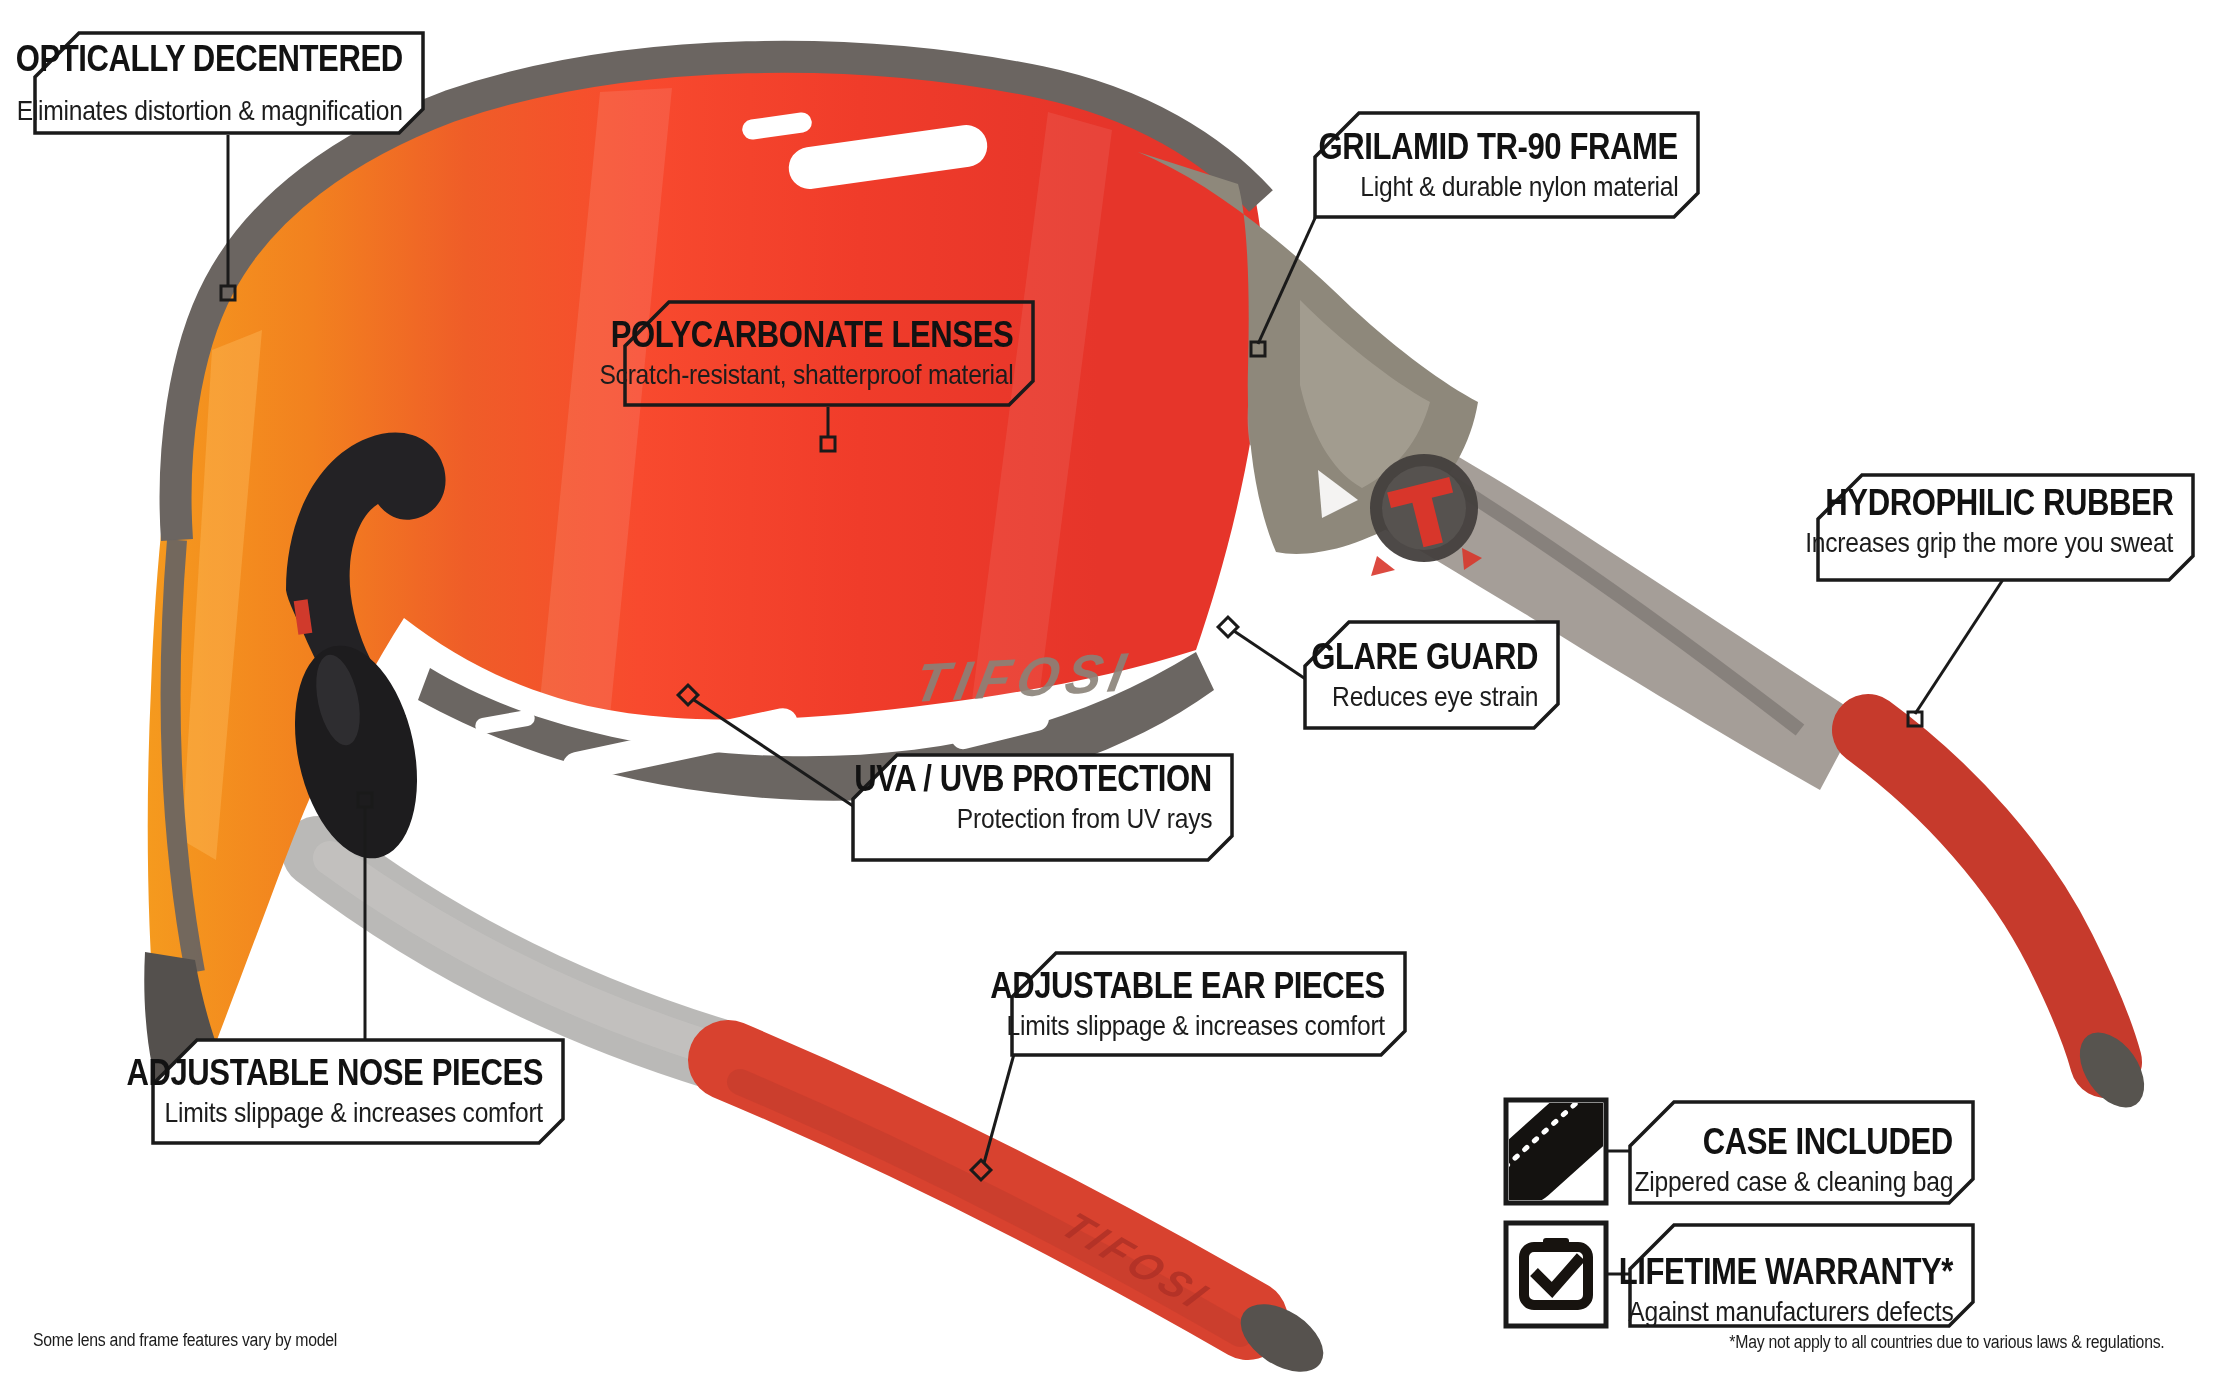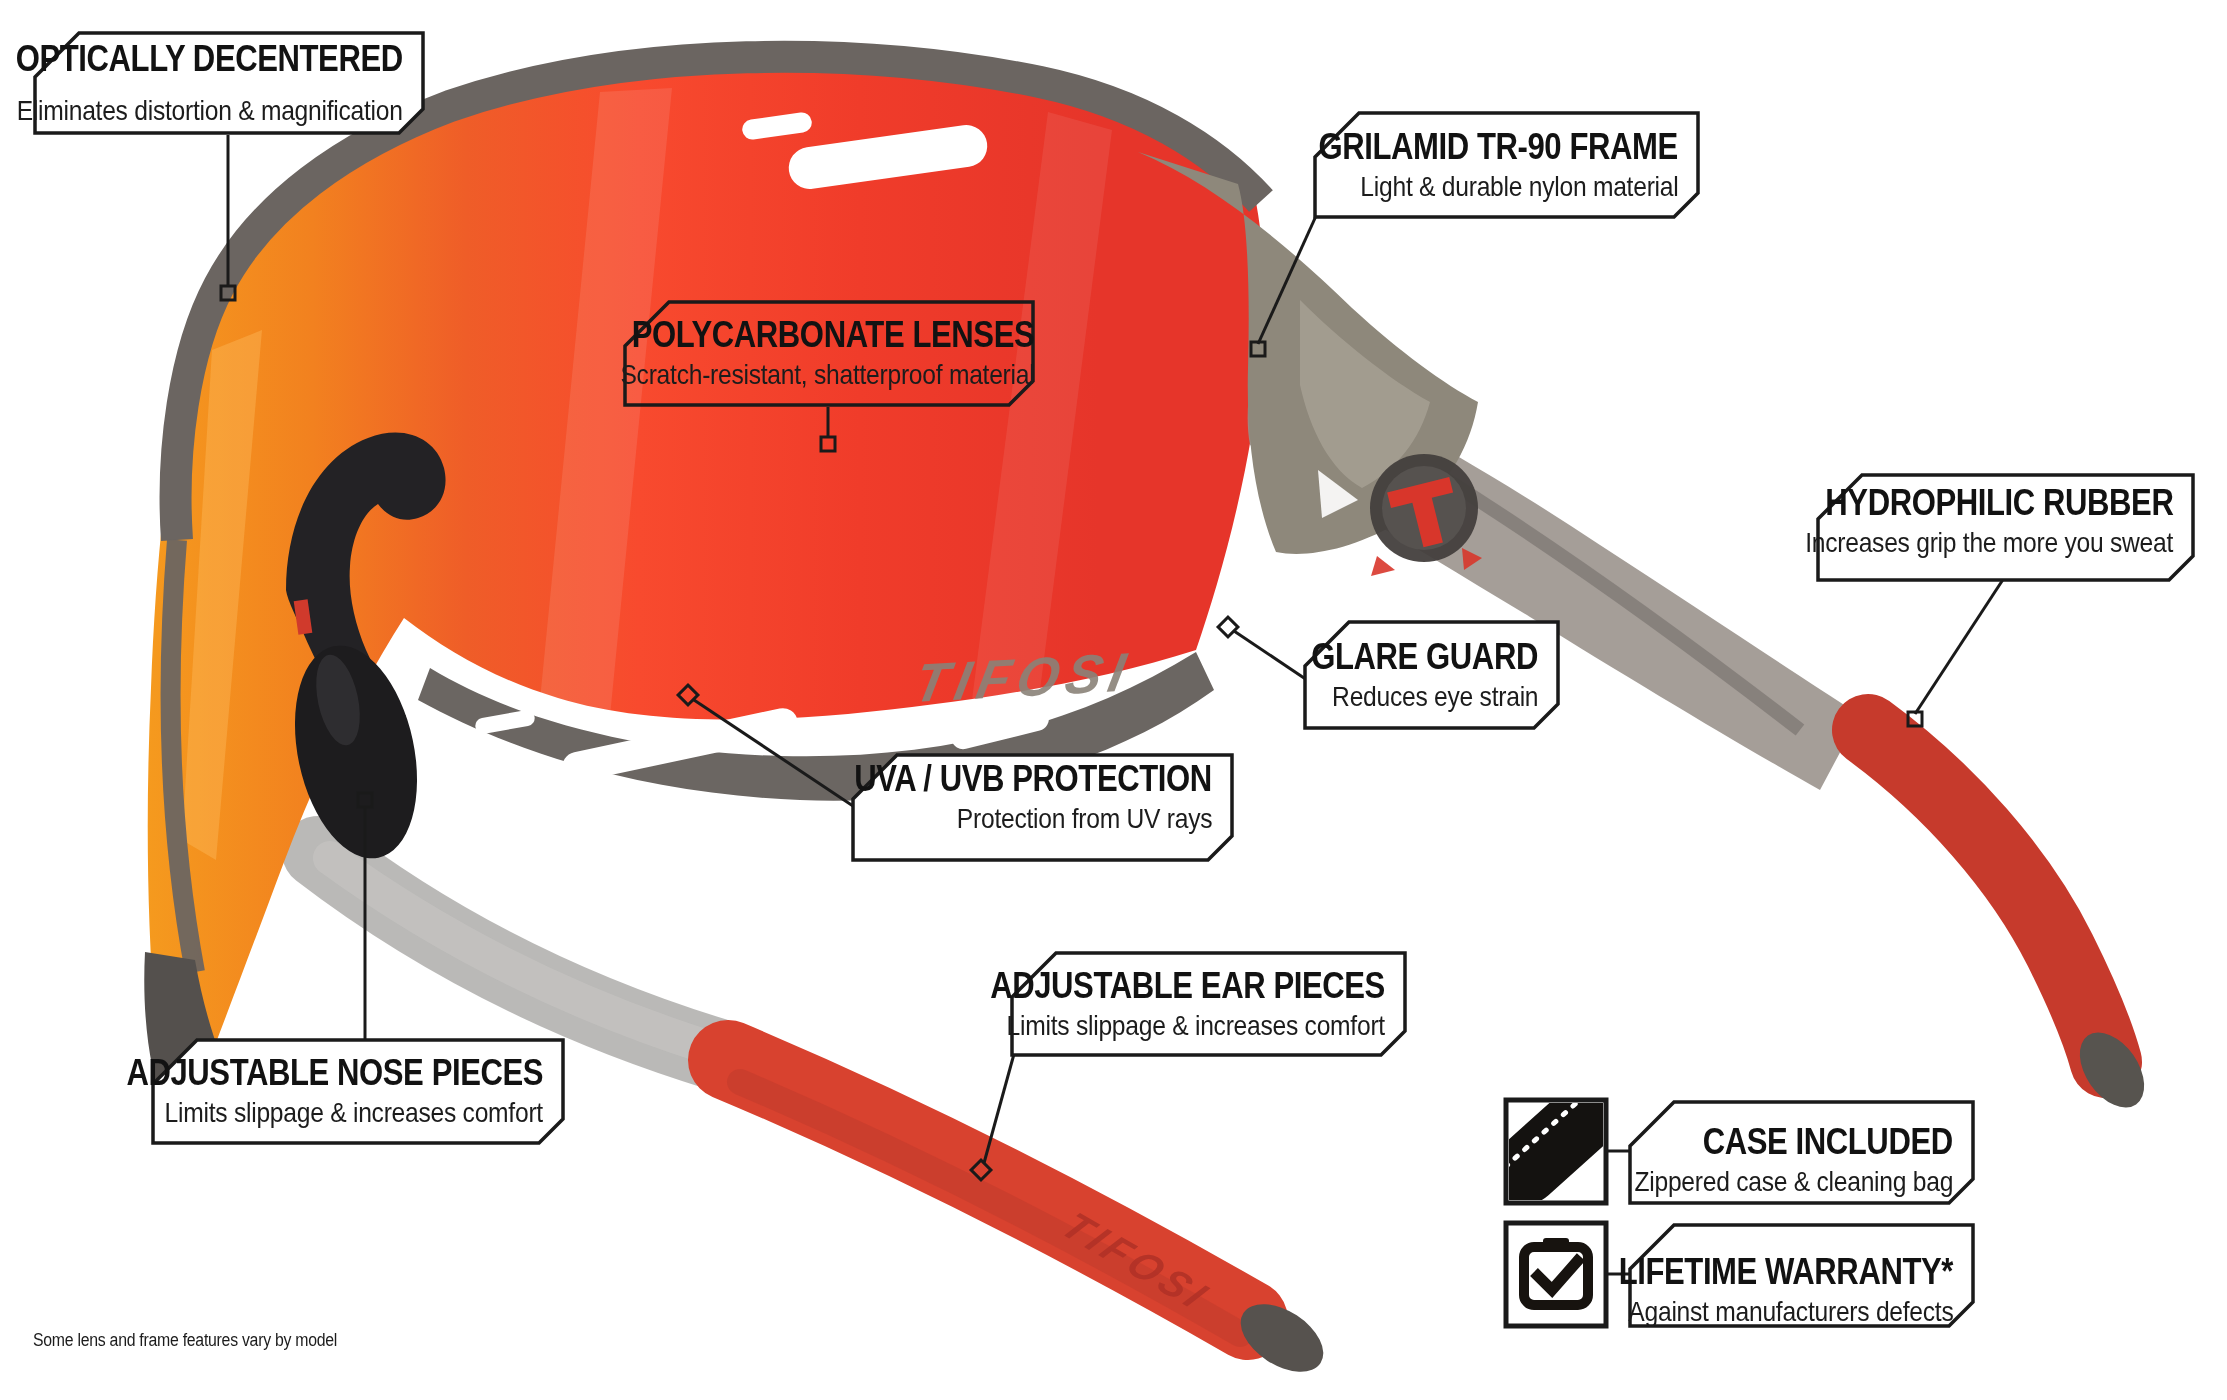--- a/index.html
+++ b/index.html
@@ -166,21 +166,21 @@
     <rect x="1543" y="1238" width="26" height="14" rx="3" fill="#17130f"></rect>
     <path d="M 1534,1272 L 1552,1290 L 1581,1257" fill="none" stroke="#17130f" stroke-width="11"></path>
   </g>
 </svg>
 
 <div class="callout" style="left:35px;top:33px;width:388px;height:100px;gap:12px;">
   <div class="c-title"><span class="sq">OPTICALLY DECENTERED</span></div>
   <div class="c-sub"><span class="sq2">Eliminates distortion &amp; magnification</span></div>
 </div>
 
-<div class="callout" style="left:646px;top:302px;width:408px;height:103px;">
+<div class="callout" style="left:625px;top:302px;width:408px;height:103px;">
   <div class="c-title"><span class="sq">POLYCARBONATE LENSES</span></div>
   <div class="c-sub"><span class="sq2">Scratch-resistant, shatterproof material</span></div>
 </div>
 
 <div class="callout" style="left:1315px;top:113px;width:383px;height:104px;">
   <div class="c-title"><span class="sq">GRILAMID TR-90 FRAME</span></div>
   <div class="c-sub"><span class="sq2">Light &amp; durable nylon material</span></div>
 </div>
 
 <div class="callout" style="left:1818px;top:475px;width:375px;height:93px;">
@@ -212,14 +212,15 @@
   <div class="c-title"><span class="sq">CASE INCLUDED</span></div>
   <div class="c-sub"><span class="sq2">Zippered case &amp; cleaning bag</span></div>
 </div>
 
 <div class="callout" style="left:1630px;top:1225px;width:343px;height:130px;">
   <div class="c-title"><span class="sq">LIFETIME WARRANTY*</span></div>
   <div class="c-sub"><span class="sq2">Against manufacturers defects</span></div>
 </div>
 
 <div class="footnote" style="left:33px;top:1330px;"><span class="sq2">Some lens and frame features vary by model</span></div>
+<div class="footnote fn-right" style="right:63px;top:1332px;"><span class="sq2">*May not apply to all countries due to various laws &amp; regulations.</span></div>
 
 </div>
 
 </body></html>

